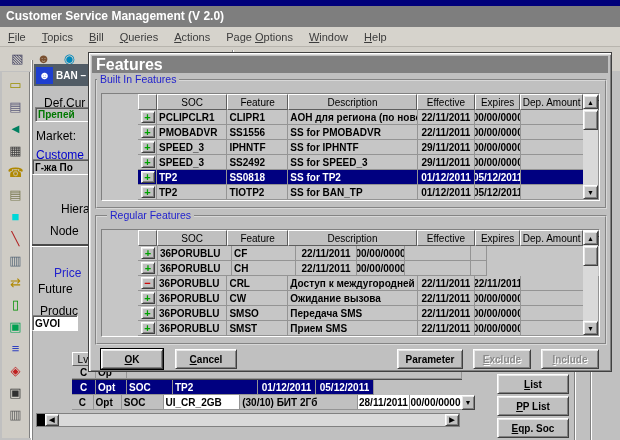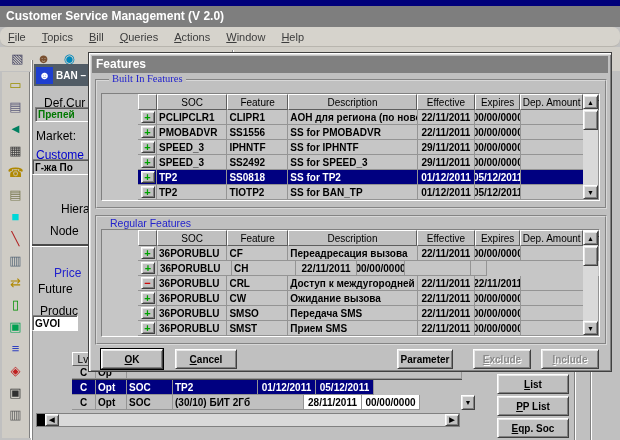--- a/index.html
+++ b/index.html
@@ -4,21 +4,21 @@
 <style>
   html,body{margin:0;padding:0;background:#555;}
   *{box-sizing:border-box;}
   .screen{position:relative;width:620px;height:440px;background:#c0c0c0;overflow:hidden;
           font-family:"Liberation Sans",sans-serif;font-size:10px;color:#000;}
   
   .top-strip{position:absolute;left:0;top:0;width:620px;height:6px;background:#00007a;}
   .titlebar{position:absolute;left:0;top:6px;width:620px;height:21px;background:#7e7e7e;
             color:#fff;font-weight:bold;font-size:12px;line-height:21px;padding-left:6px;}
   .menubar{position:absolute;left:0;top:27px;width:620px;height:20px;background:#d6d3cc;
-           display:flex;align-items:center;border-bottom:1px solid #b8b5ae;border-radius:8px;}
+           display:flex;align-items:center;border-bottom:1px solid #b8b5ae;}
   .menu-item{padding:2px 8px;color:#3c3c3c;font-size:11px;cursor:default;}
   .menu-item u{text-decoration:underline;}
   .toolstrip{position:absolute;left:0;top:47px;width:620px;height:24px;background:#d2cfc8;}
   .t-icon{position:absolute;top:2px;width:19px;height:19px;display:flex;align-items:center;justify-content:center;
           font-size:13px;border:1px solid transparent;}
   .t-sep{position:absolute;top:3px;width:2px;height:17px;border-left:1px solid #8a8a8a;border-right:1px solid #fff;}
   
   .left-tb{position:absolute;left:2px;top:72px;width:28px;height:366px;background:#cfccc5;
            border-right:1px solid #808080;box-shadow:1px 0 0 #fff;}
   .ltb-icon{width:22px;height:20px;margin:2px auto 0 auto;display:flex;align-items:center;justify-content:center;font-size:13px;}
@@ -28,21 +28,21 @@
           box-shadow:inset 1px 1px 0 #e8e8e8, inset -1px -1px 0 #808080;}
   .sunken{border:1px solid;border-color:#808080 #ffffff #ffffff #808080;box-shadow:inset 1px 1px 0 #5a5a5a;}
   .btn{display:flex;align-items:center;justify-content:center;font-weight:bold;font-size:10px;cursor:default;}
   .btn u{text-decoration:underline;}
   .btn.default{outline:1px solid #000;}
   .btn.disabled{color:#8a8a8a;text-shadow:1px 1px 0 #fff;}
   
   .dialog{position:absolute;left:88px;top:52px;width:524px;height:320px;background:#c0c0c0;z-index:5;
           border:1px solid #404040;box-shadow:inset 1px 1px 0 #fff, inset 2px 2px 0 #dfdfdf, inset -1px -1px 0 #808080;}
   .dlg-title{position:absolute;left:3px;top:3px;right:3px;height:17px;background:#808080;color:#fff;
-             font-weight:bold;font-size:12px;line-height:17px;padding-left:4px;}
+             font-weight:bold;font-size:16px;line-height:17px;padding-left:4px;}
   .groupbox{position:absolute;border:2px groove #d8d8d8;}
   .group-label{position:absolute;z-index:2;background:#c0c0c0;color:#2222cc;font-size:10.5px;padding:0 3px;}
   .ftable{position:absolute;background:#c6c6c6;border:1px solid;border-color:#808080 #fff #fff #808080;}
   .trow{display:flex;height:15px;margin-left:36px;}
   .thead{height:16px;}
   .hcell{background:#c0c0c0;border:1px solid;border-color:#fff #5e5e5e #5e5e5e #fff;
          display:flex;align-items:center;justify-content:center;font-size:10px;}
   .cell{border-right:1px solid #949494;border-bottom:1px solid #949494;display:flex;align-items:center;
         font-weight:bold;font-size:10px;white-space:nowrap;overflow:hidden;padding:0 2px;}
   .cell.ctr{justify-content:center;padding:0;}
@@ -83,20 +83,21 @@
   <div class="top-strip"></div>
   <div class="titlebar">
     <span>Customer Service Management  (V 2.0)</span>
   </div>
   <div class="menubar" id="menubar">
       <div class="menu-item"><u>F</u>ile</div>
       <div class="menu-item"><u>T</u>opics</div>
       <div class="menu-item"><u>B</u>ill</div>
       <div class="menu-item"><u>Q</u>ueries</div>
       <div class="menu-item"><u>A</u>ctions</div>
+      <div class="menu-item">Page <u>O</u>ptions</div>
       <div class="menu-item"><u>W</u>indow</div>
       <div class="menu-item"><u>H</u>elp</div>
     </div>
   <div class="toolstrip" id="toolstrip">
       <div class="t-icon" style="left: 8px; color: rgb(64, 64, 96);">▧</div>
       <div class="t-icon" style="left: 34px; color: rgb(122, 80, 48);">☻</div>
       <div class="t-icon" style="left: 60px; color: rgb(0, 136, 187);">◉</div>
       <div class="t-icon" style="left: 104px; color: rgb(32, 64, 32); font-size: 15px;">▪</div>
       <div class="t-icon" style="left: 124px; color: rgb(64, 32, 32); font-size: 15px;">▪</div>
       <div class="t-icon" style="left: 146px; color: rgb(32, 48, 80); font-size: 15px;">▪</div>
@@ -167,20 +168,21 @@
         <div class="cell b1">Opt</div>
         <div class="cell b2">SOC</div>
         <div class="cell b3">TP2</div>
         <div class="cell b5 ctr">01/12/2011</div>
         <div class="cell b6 ctr">05/12/2011</div>
       </div>
       <div class="trow">
         <div class="cell b0 ctr">C</div>
         <div class="cell b1">Opt</div>
         <div class="cell b2">SOC</div>
+        <div class="cell b3 wcell">UI_CR_2GB</div>
         <div class="cell b4">(30/10) БИТ 2Гб</div>
         <div class="cell b5 ctr wcell">28/11/2011</div>
         <div class="cell b6 ctr wcell">00/00/0000</div>
       </div>
     </div>
   <div class="raised btn" style="position:absolute;left:461px;top:395px;width:14px;height:15px;font-size:7px;z-index:1;">▼</div>
   <div class="hsb">
     <div style="width:8px;background:#000;"></div>
     <div class="raised btn" style="width:14px;font-size:7px;">◀</div>
     <div style="flex:1;"></div>
@@ -190,21 +192,21 @@
   <div class="side-btn raised btn" style="top:396px;"><u>P</u>P List</div>
   <div class="side-btn raised btn" style="top:418px;"><u>E</u>qp. Soc</div>
   <div class="vline" style="left:574px;top:372px;height:68px;"></div>
   <div class="vline" style="left:590px;top:372px;height:68px;"></div>
 
   <div class="dialog">
     <div class="dlg-title">
       <span>Features</span>
     </div>
 
-    <span class="group-label" style="left:20px;top:20px;font-family:Liberation Serif, serif;">Built In Features</span>
+    <span class="group-label" style="left:8px;top:20px;">Built In Features</span>
     <div class="groupbox" style="left:6px;top:26px;width:512px;height:130px;"></div>
     <div class="ftable" style="left:12px;top:40px;width:499px;height:108px;">
       <div id="bi-rows">
           <div class="trow thead">
             <div class="hcell c0"></div>
             <div class="hcell c1">SOC</div>
             <div class="hcell c2">Feature</div>
             <div class="hcell c3">Description</div>
             <div class="hcell c4">Effective</div>
             <div class="hcell c5">Expires</div>
@@ -300,21 +302,21 @@
             <div class="cell ctr c7"></div>
           </div>
         </div>
       <div class="vsb">
         <div class="sb-btn raised" style="top:0;">▲</div>
         <div class="sb-thumb raised" style="top:15px;"></div>
         <div class="sb-btn raised" style="bottom:0;">▼</div>
       </div>
     </div>
 
-    <span class="group-label" style="left:18px;top:164px;">Regular Features</span>
+    <span class="group-label" style="left:18px;top:156px;">Regular Features</span>
     <div class="groupbox" style="left:6px;top:162px;width:512px;height:130px;"></div>
     <div class="ftable" style="left:12px;top:176px;width:499px;height:108px;">
       <div id="rg-rows">
           <div class="trow thead">
             <div class="hcell c0"></div>
             <div class="hcell c1">SOC</div>
             <div class="hcell c2">Feature</div>
             <div class="hcell c3">Description</div>
             <div class="hcell c4">Effective</div>
             <div class="hcell c5">Expires</div>
@@ -322,21 +324,20 @@
             <div class="hcell c7">Par</div>
           </div>
           <div class="trow">
             <div class="cell ctr c0">
               <div class="mini-btn raised">
                 <span class="plus">+</span>
               </div>
             </div>
             <div class="cell c1">36PORUBLU</div>
             <div class="cell c2">CF</div>
-            <div class="cell c3">Переадресация вызова</div>
             <div class="cell ctr c4">22/11/2011</div>
             <div class="cell ctr c5">00/00/0000</div>
             <div class="cell c6"></div>
             <div class="cell ctr c7"></div>
           </div>
           <div class="trow">
             <div class="cell ctr c0">
               <div class="mini-btn raised">
                 <span class="plus">+</span>
               </div>
@@ -407,17 +408,17 @@
         </div>
       <div class="vsb">
         <div class="sb-btn raised" style="top:0;">▲</div>
         <div class="sb-thumb raised" style="top:15px;"></div>
         <div class="sb-btn raised" style="bottom:0;">▼</div>
       </div>
     </div>
 
     <div class="btn raised default" style="position:absolute;left:12px;top:296px;width:62px;height:20px;"><u>O</u>K</div>
     <div class="btn raised" style="position:absolute;left:86px;top:296px;width:62px;height:20px;"><u>C</u>ancel</div>
-    <div class="btn raised" style="position:absolute;left:308px;top:296px;width:56px;height:20px;">Parameter</div>
+    <div class="btn raised" style="position:absolute;left:308px;top:296px;width:66px;height:20px;">Parameter</div>
     <div class="btn raised disabled" style="position:absolute;left:384px;top:296px;width:58px;height:20px;"><u>E</u>xclude</div>
     <div class="btn raised disabled" style="position:absolute;left:452px;top:296px;width:58px;height:20px;"><u>I</u>nclude</div>
   </div>
 </div>
 
 </body></html>

